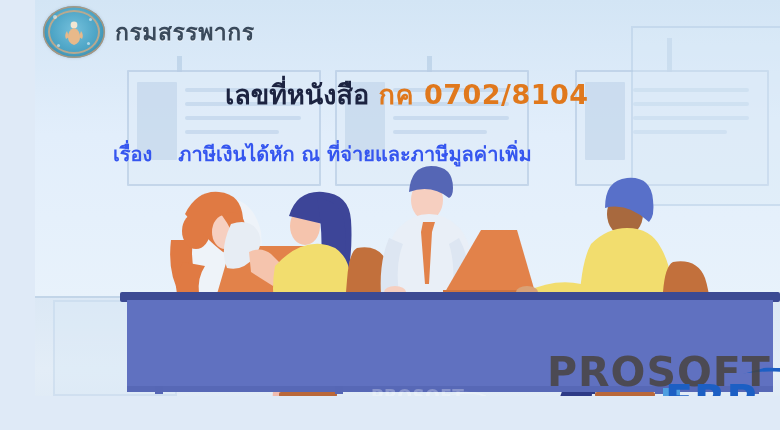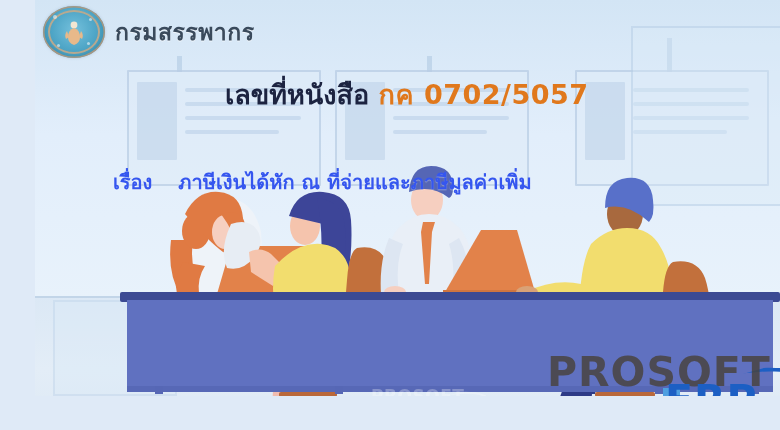--- a/index.html
+++ b/index.html
@@ -75,21 +75,21 @@
 
   
   .headline{
     position:absolute;left:190px;top:80px;white-space:nowrap;
     font-size:27px;font-weight:700;line-height:1.1;
   }
   .headline .t-dark{color:#1c2340;}
   .headline .t-orange{color:#e0781c;letter-spacing:.5px;}
 
   .subtitle{
-    position:absolute;left:78px;top:169px;
+    position:absolute;left:78px;top:141px;
     font-size:20px;font-weight:700;color:#3556ef;line-height:1.35;
     text-shadow:0 1px 1px rgba(255,255,255,.35);
   }
   .subtitle .gap{display:inline-block;width:26px;}
 
   
   .ill{position:absolute;left:0;top:0;width:780px;height:430px;}
 
   
   .table-top{
@@ -279,21 +279,21 @@
       <div class="dot" style="left:14px;top:38px;width:3px;height:3px;"></div>
       <div class="dot" style="left:44px;top:36px;width:3px;height:3px;"></div>
     </div>
     <div>
       <div class="brand-th">กรมสรรพากร</div>
     </div>
   </div>
 
   <div class="headline">
     <span class="t-dark">เลขที่หนังสือ</span>
-    <span class="t-orange">กค 0702/5057</span>
+    <span class="t-orange">กค 0702/8104</span>
   </div>
 
   <div class="subtitle">
     <span>เรื่อง</span><span class="gap"></span><span>ภาษีเงินได้หัก ณ ที่จ่ายและภาษีมูลค่าเพิ่ม</span><br>
   </div>
 
   <div class="wm-faint">
     <div class="p">PROSOFT</div>
     <div class="e">ERP</div>
     <div class="o"></div>

